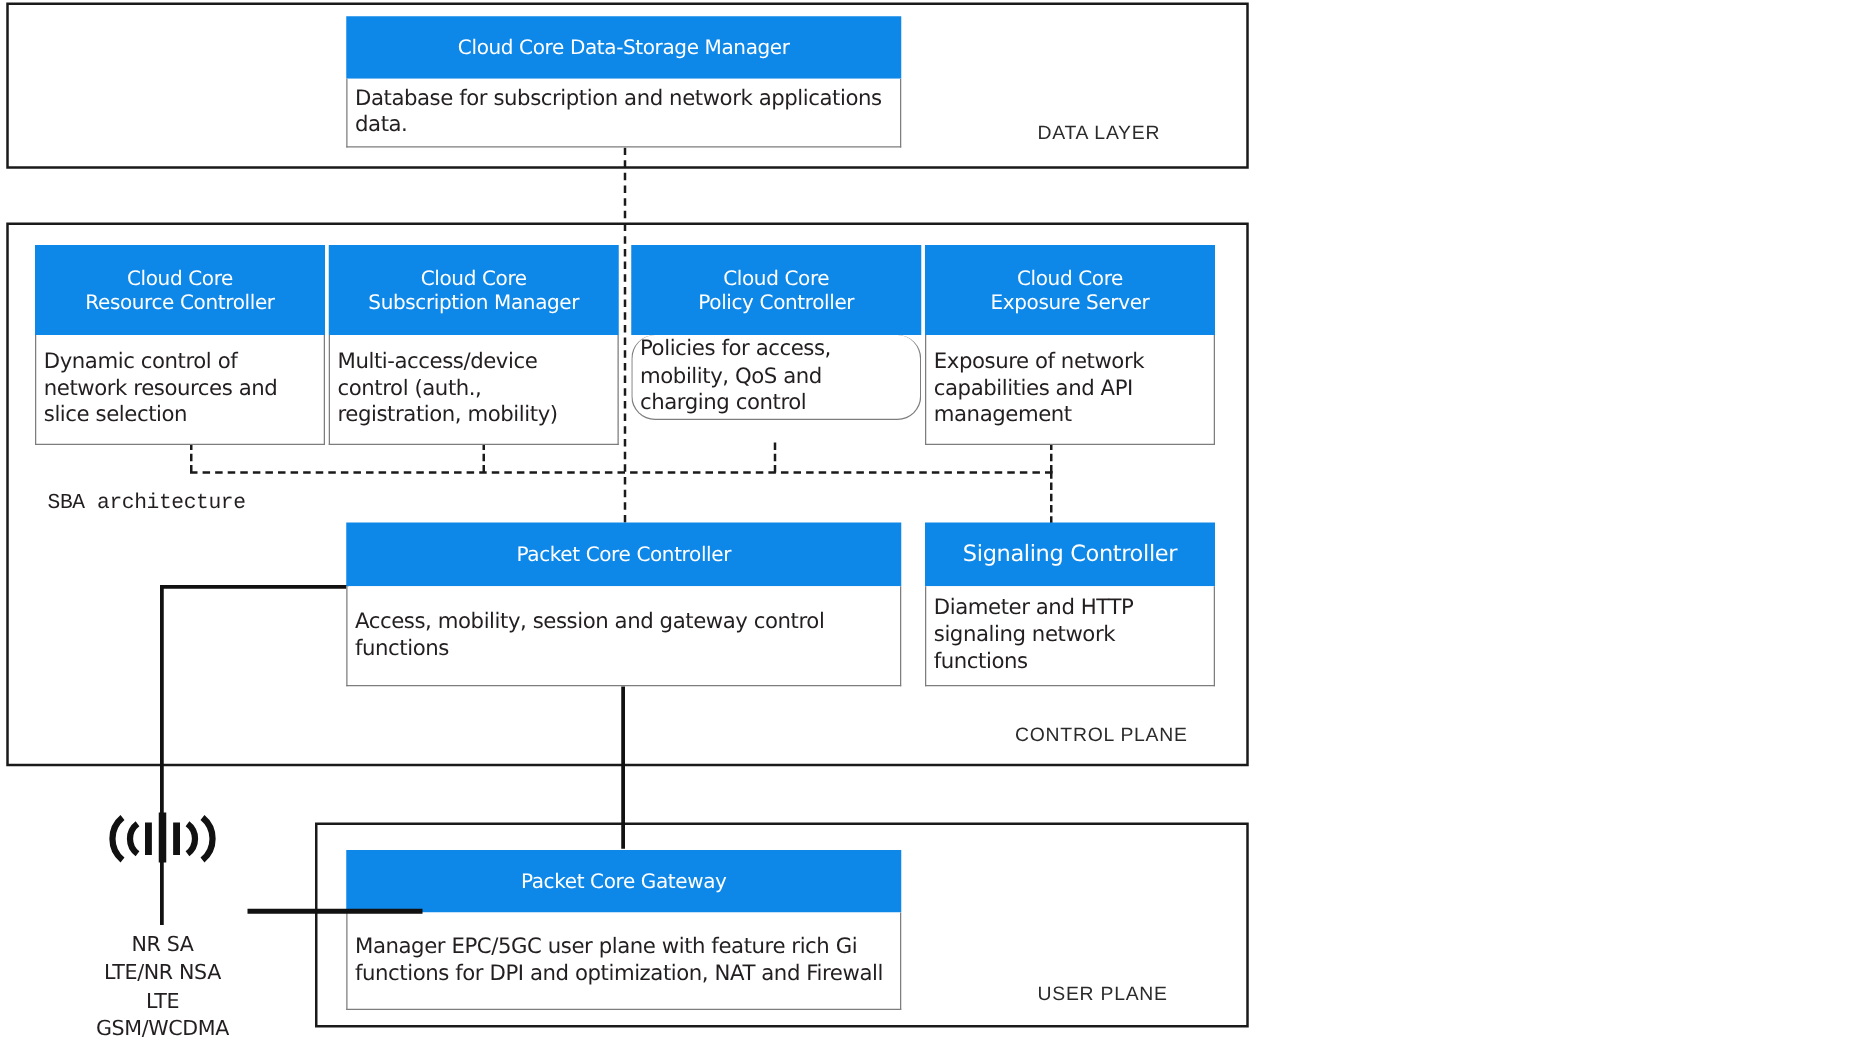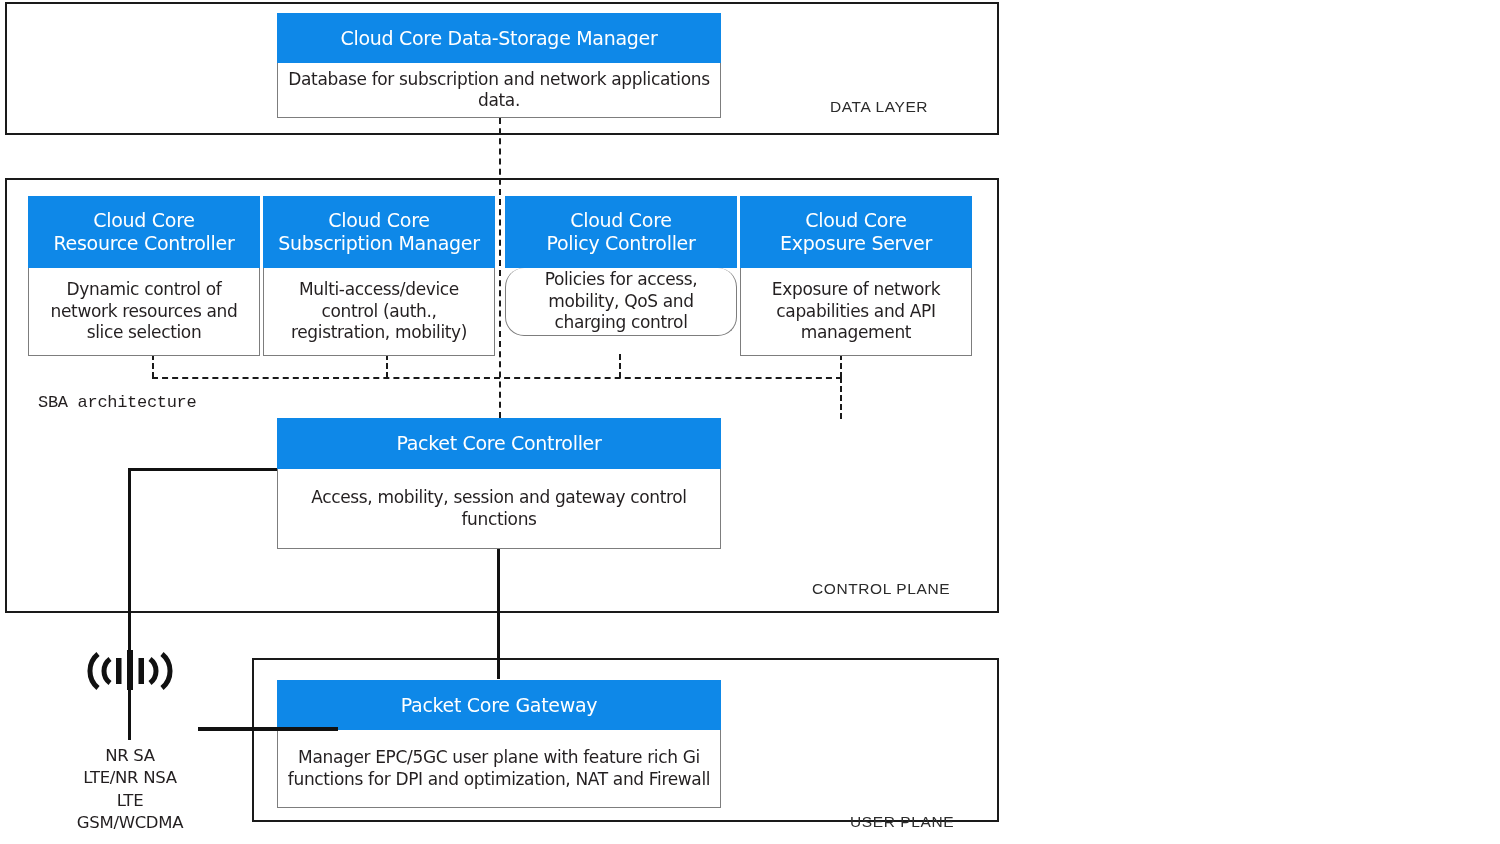--- a/index.html
+++ b/index.html
@@ -39,35 +39,34 @@
   }
   .card-head{
     background:#0e88e8;
     color:#ffffff;
     display:flex;
     align-items:center;
     justify-content:center;
     text-align:center;
     box-sizing:border-box;
     font-family:"DejaVu Sans", sans-serif;
-    font-size:19px;
+    font-size:16px;
     line-height:1.2;
     letter-spacing:-0.3px;
     padding:2px 4px;
   }
   .card-head.small{font-size:18px;}
   .card-body{
     background:#ffffff;
     border:1.2px solid #7d7d7d;
     border-top:none;
     color:#231f20;
     display:flex;
     align-items:center;
     justify-content:center;
-    text-align:center;
     box-sizing:border-box;
     font-family:"DejaVu Sans", sans-serif;
     font-size:17px;
     line-height:1.26;
     letter-spacing:-0.35px;
     padding:3px 6px;
   }
 
   
   .vline-solid{position:absolute;background:#111111;z-index:4;}
@@ -163,27 +162,31 @@
   <div class="hdash" style="left:152px;top:377px;width:690px;"></div>
   <div class="vdash" style="left:840px;top:377px;height:42px;"></div>
 
   <div class="sba-label" style="left:38px;top:393px;">SBA architecture</div>
 
   <div class="card" style="left:277px;top:418px;width:444px;">
     <div class="card-head" style="height:51px;">Packet Core Controller</div>
     <div class="card-body" style="height:80px;">Access, mobility, session and gateway control functions</div>
   </div>
 
+  <div class="card" style="left:740px;top:418px;width:232px;">
+    <div class="card-head small" style="height:51px;">Signaling Controller</div>
+    <div class="card-body" style="height:80px;">Diameter and HTTP signaling network functions</div>
+  </div>
 
   <div class="vline-solid" style="left:497px;top:549px;width:2.6px;height:130px;"></div>
 
   <div class="hline-solid" style="left:128px;top:468px;width:151px;height:3.4px;"></div>
 
   <div class="layer-box" style="left:252px;top:658px;width:747px;height:164px;"></div>
-  <div class="layer-label" style="left:830px;top:813px;margin-left:20px;">USER PLANE</div>
+  <div class="layer-label" style="left:830px;top:787px;">USER PLANE</div>
 
   <div class="card" style="left:277px;top:680px;width:444px;">
     <div class="card-head" style="height:50px;">Packet Core Gateway</div>
     <div class="card-body" style="height:78px;">Manager EPC/5GC user plane with feature rich Gi functions for DPI and optimization, NAT and Firewall</div>
   </div>
 
   <div class="hline-solid" style="left:198px;top:727px;width:140px;height:3.8px;z-index:7;"></div>
 
   <div class="vline-solid" style="left:128px;top:468px;width:3.4px;height:272px;z-index:7;"></div>
 

